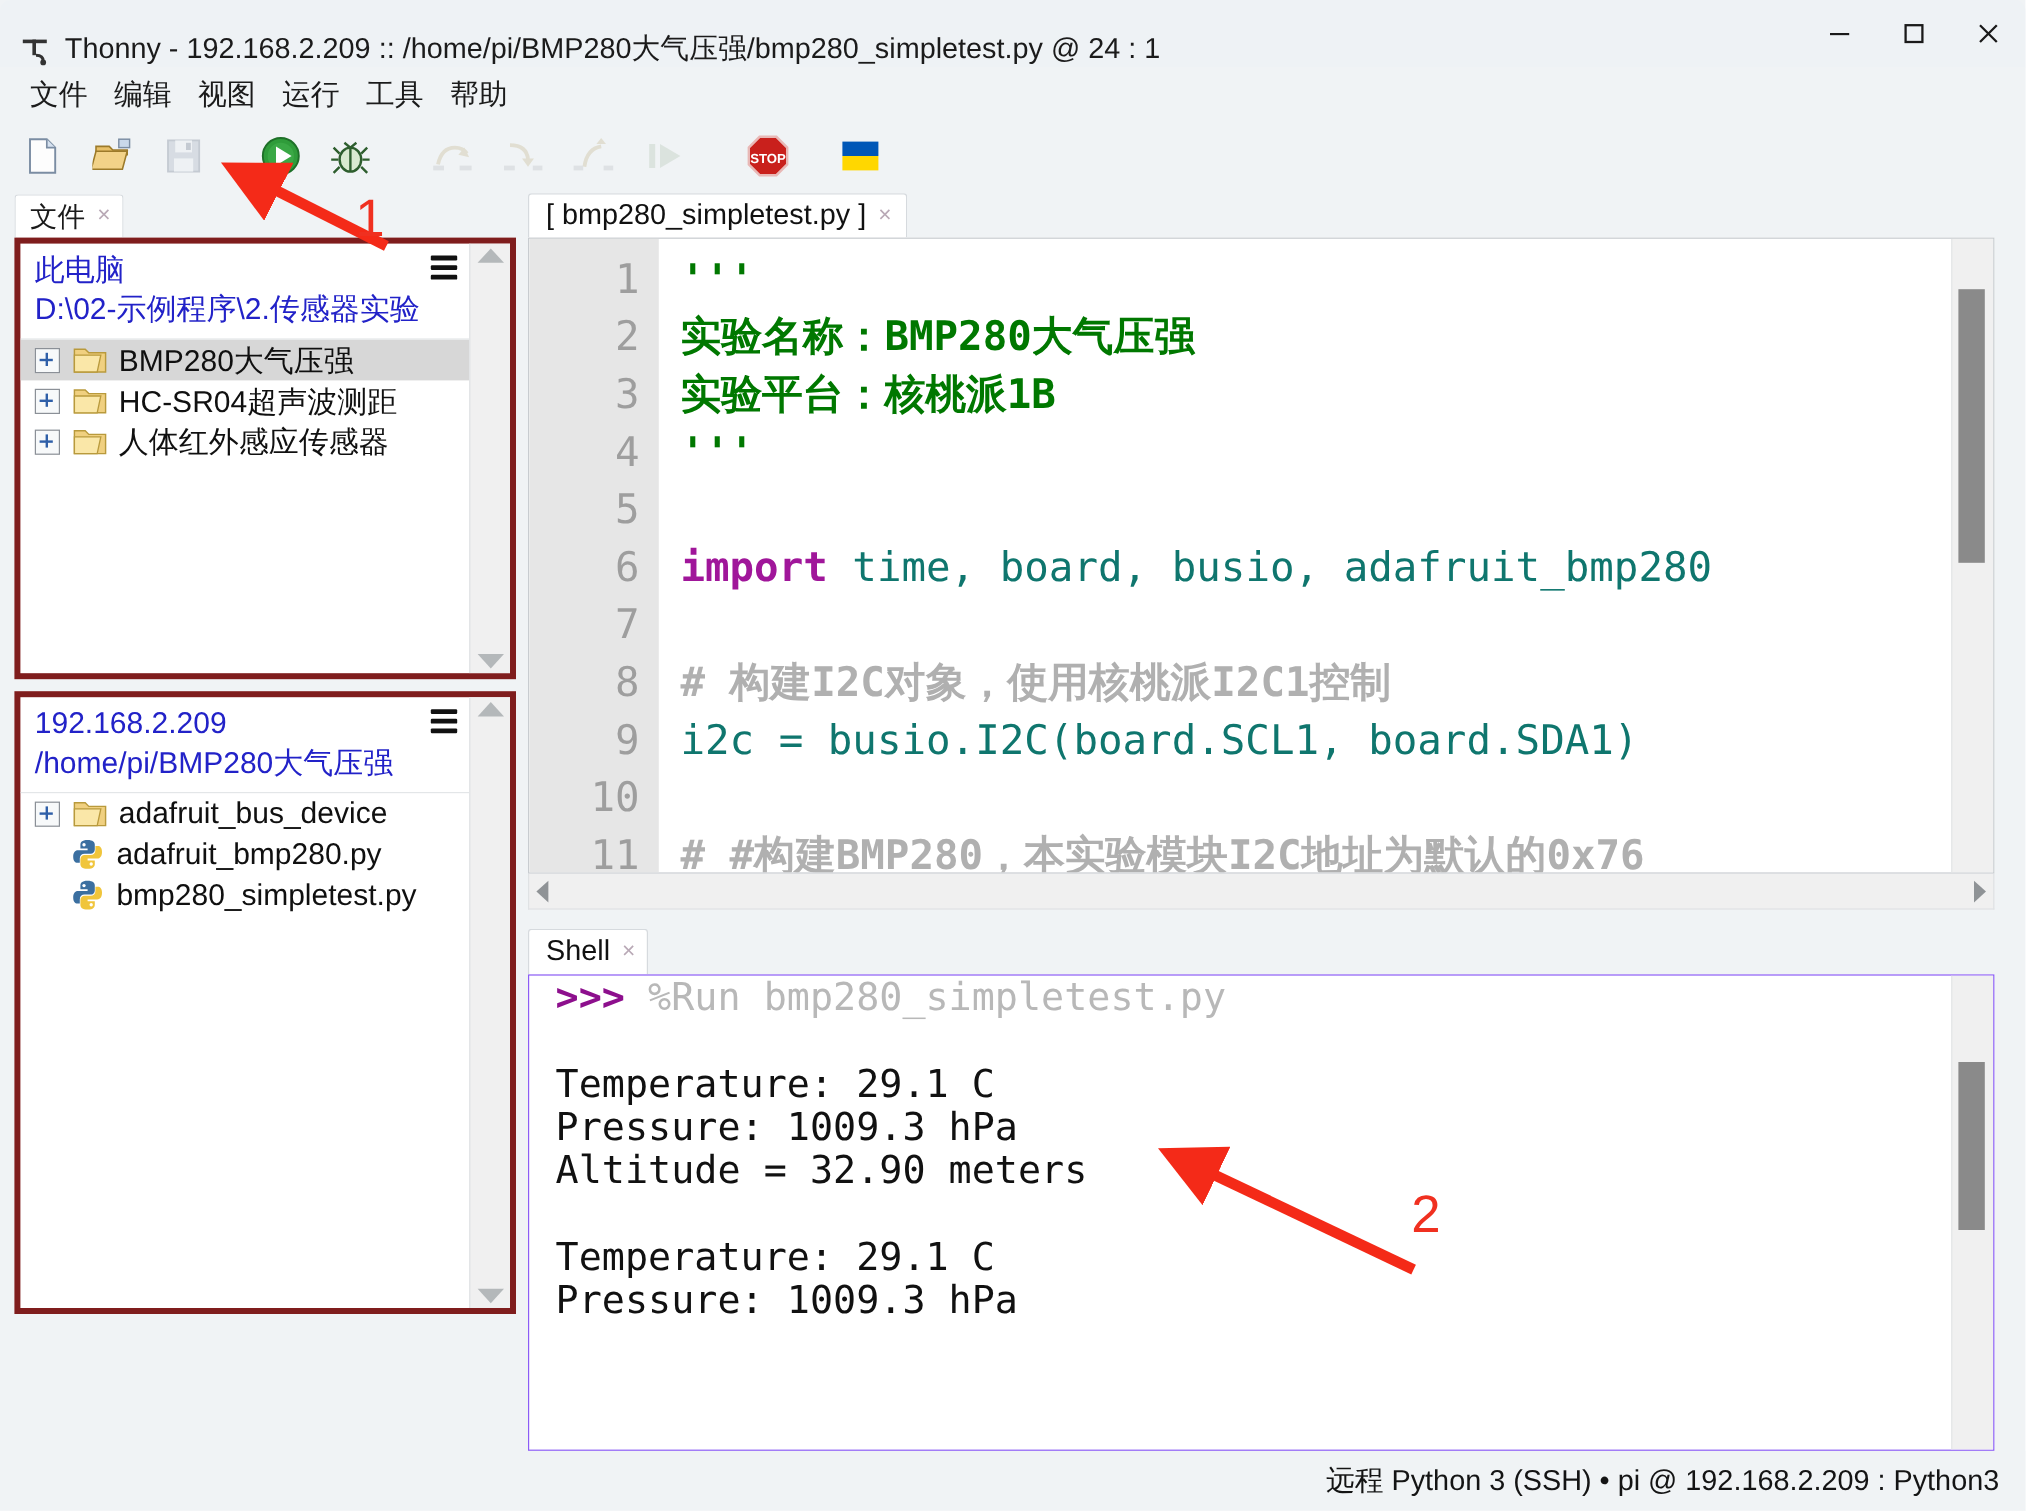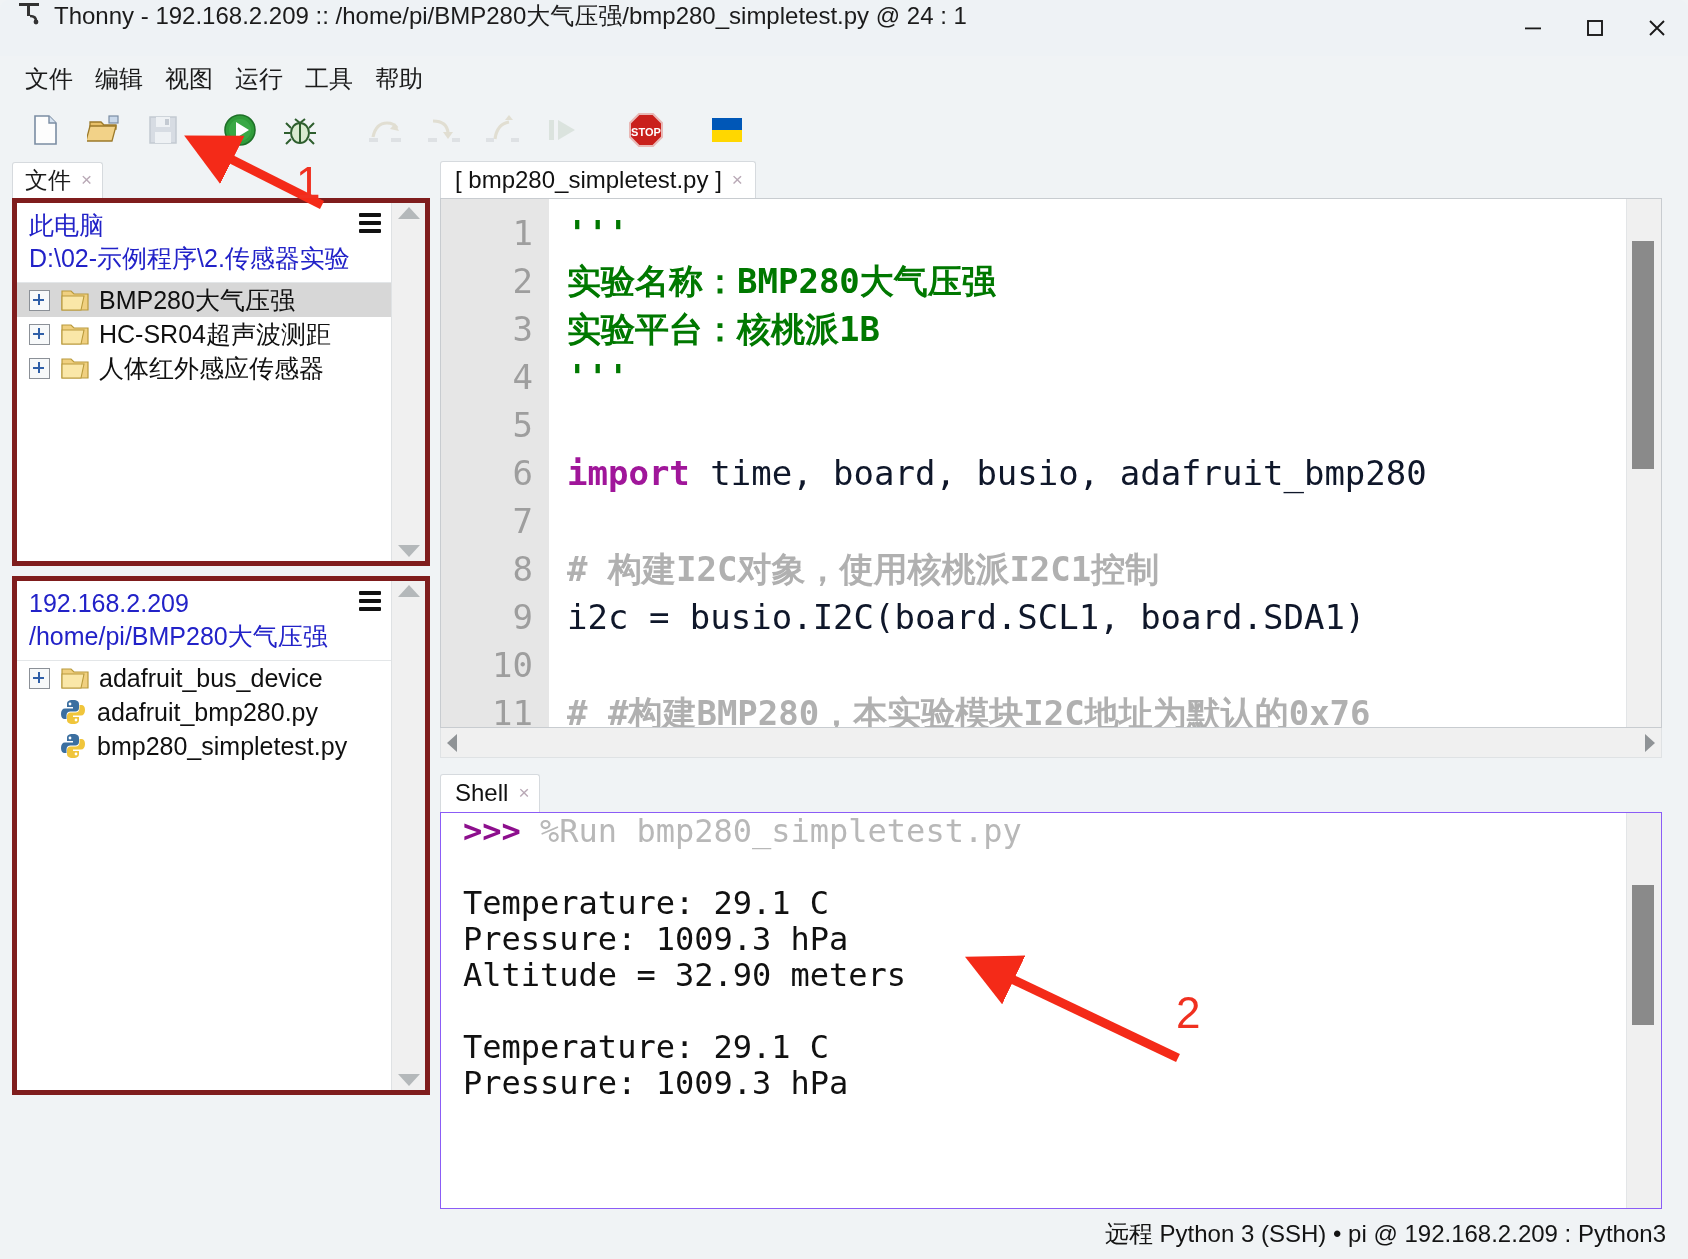--- a/index.html
+++ b/index.html
@@ -22,21 +22,21 @@
     box-sizing: border-box;
     display: flex;
     flex-direction: column;
   }
 
   
   #titlebar {
     height: 56px;
     background: #eef2f5;
     display: flex;
-    align-items: flex-start;
+    align-items: flex-end;
     flex: 0 0 auto;
     position: relative;
     border-top-left-radius: 9px;
     border-top-right-radius: 9px;
   }
   #app-icon {
     margin-left: 16px;
     width: 26px; height: 26px;
     display: flex; align-items: center; justify-content: center;
   }
@@ -80,21 +80,21 @@
     height: 56px;
     background: #f0f3f5;
     display: flex;
     align-items: center;
     padding-left: 18px;
     flex: 0 0 auto;
   }
   .tb-btn {
     width: 44px; height: 44px;
     margin-right: 15px;
-    display: flex; align-items: center; justify-content: flex-end;
+    display: flex; align-items: center; justify-content: flex-start;
   }
   .tb-gap { width: 20px; }
   .tb-gap-lg { width: 26px; }
 
   
   #body-wrap {
     flex: 1 1 auto;
     display: flex;
     position: relative;
     min-height: 0;
@@ -282,21 +282,21 @@
     font-size: 34px;
     line-height: 48px;
     overflow: hidden;
     white-space: nowrap;
     position: relative;
   }
   .cl { height: 48px; white-space: nowrap; }
   .k-str   { color: #007800; font-weight: bold; }
   .k-kw    { color: #a0169a; font-weight: bold; }
   .k-cmt   { color: #b0b0b0; font-weight: bold; }
-  .k-txt   { color: #0f172a; }
+  .k-txt   { color: #0f766e; }
   .cjk-bold { font-family: "DejaVu Sans", sans-serif; font-weight: bold; }
 
   #editor-vscroll {
     width: 34px;
     background: #f0f0f0;
     border-left: 1px solid #e3e5e7;
     flex: 0 0 auto;
     position: relative;
   }
   #editor-vthumb {

